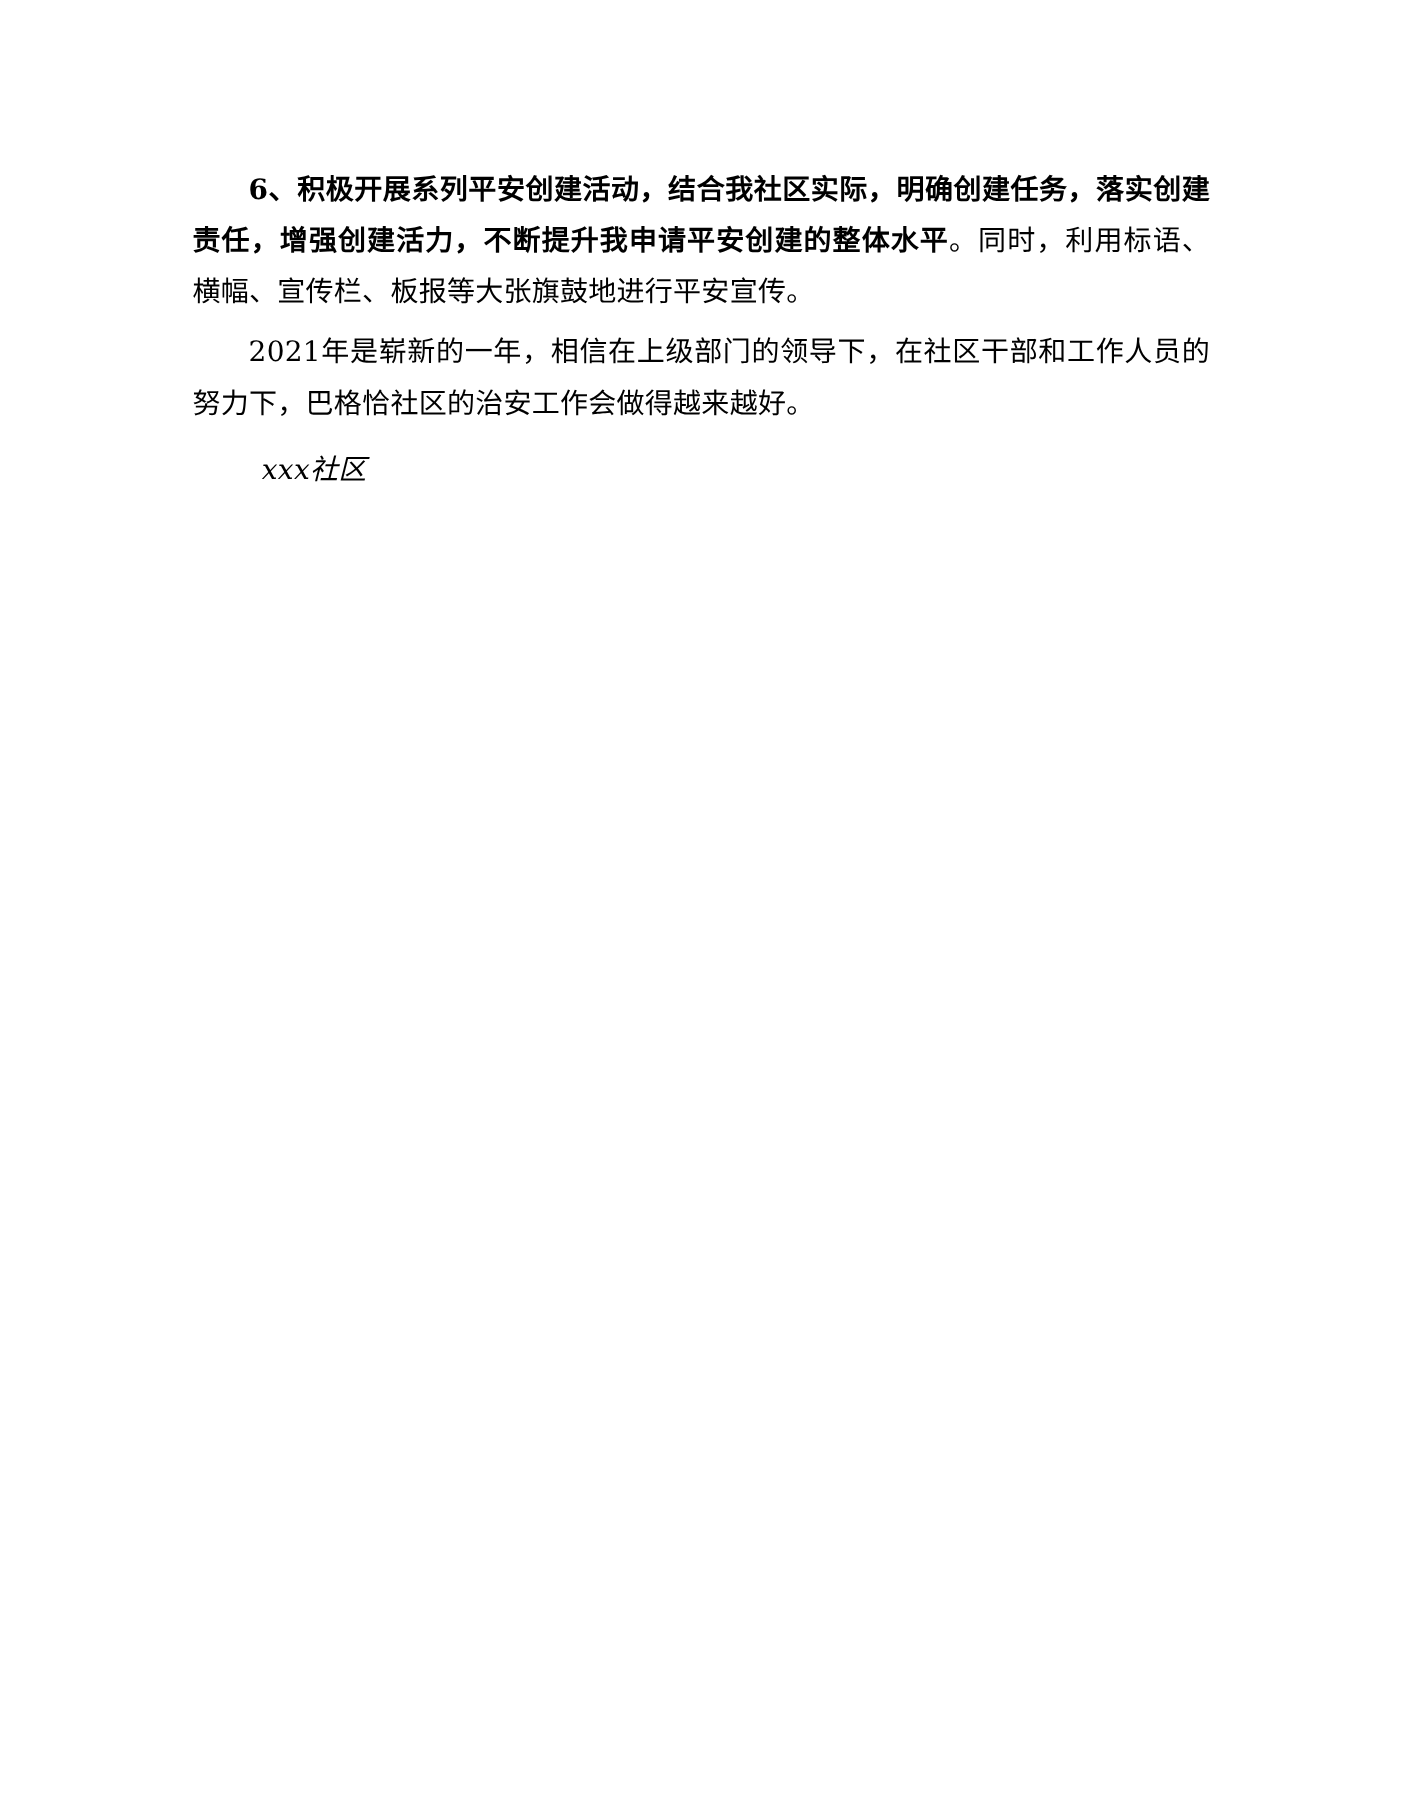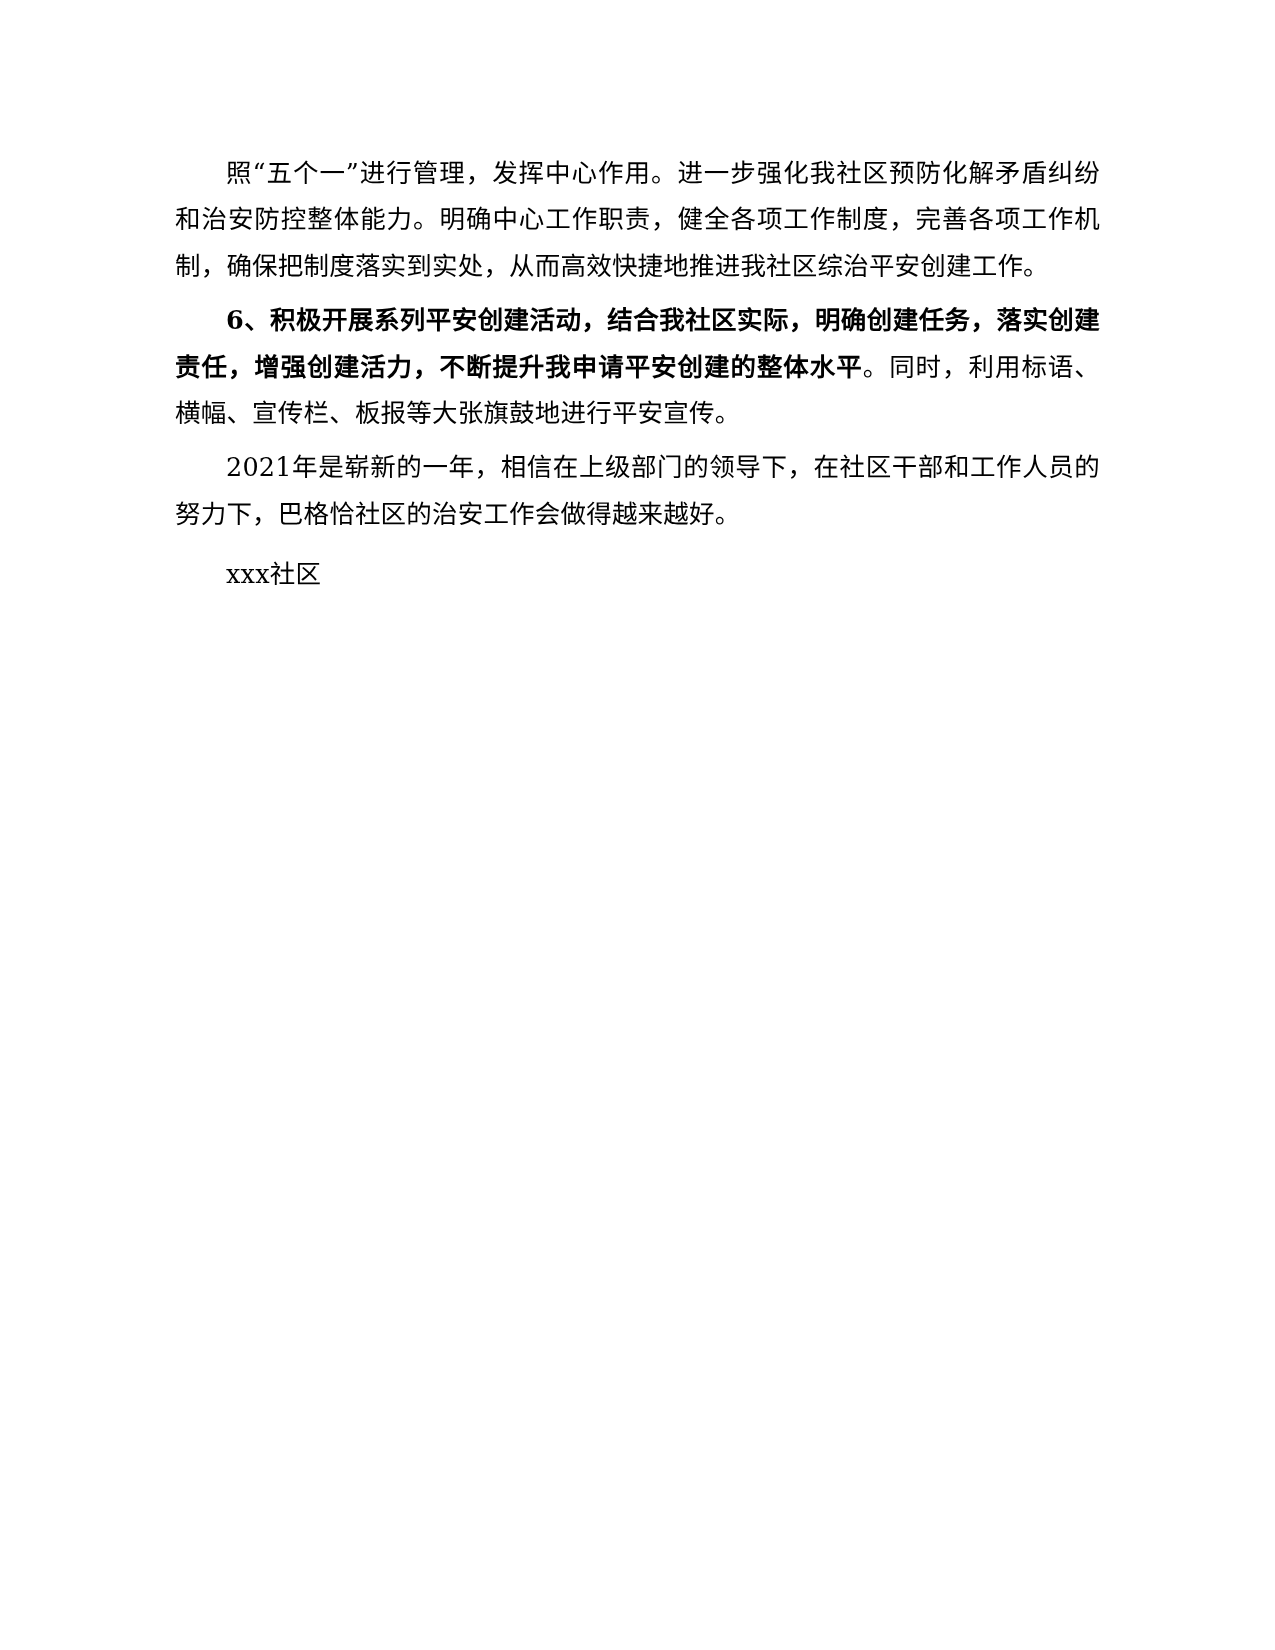--- a/index.html
+++ b/index.html
@@ -35,39 +35,37 @@
   p.para.indent {
     text-indent: 2em;
   }
   p.para.tight {
     margin-bottom: 4px;
   }
   .bold-run {
     font-weight: bold;
   }
   p.sign {
-    margin: 0;
+    margin: 12px;
     font-size: 25.5px;
     line-height: 1.82;
     text-indent: 2em;
     letter-spacing: 0.2px;
+    font-style: italic;
   }
   p.sign.first {
     margin-top: 14px;
   }
 </style>
 </head>
 <body>
 
 <div class="page">
   <div class="doc-body">
 
-    <p class="para indent">
-      <span>照“五个一”进行管理，发挥中心作用。进一步强化我社区预防化解矛盾纠纷和治安防控整体能力。明确中心工作职责，健全各项工作制度，完善各项工作机制，确保把制度落实到实处，从而高效快捷地推进我社区综治平安创建工作。</span>
-    </p>
 
     <p class="para indent">
       <span class="bold-run">6、积极开展系列平安创建活动，结合我社区实际，明确创建任务，落实创建责任，增强创建活力，不断提升我申请平安创建的整体水平</span><span>。同时，利用标语、横幅、宣传栏、板报等大张旗鼓地进行平安宣传。</span>
     </p>
 
     <p class="para indent tight">
       <span>2021年是崭新的一年，相信在上级部门的领导下，在社区干部和工作人员的努力下，巴格恰社区的治安工作会做得越来越好。</span>
     </p>
 
     <p class="sign first">xxx社区</p>

